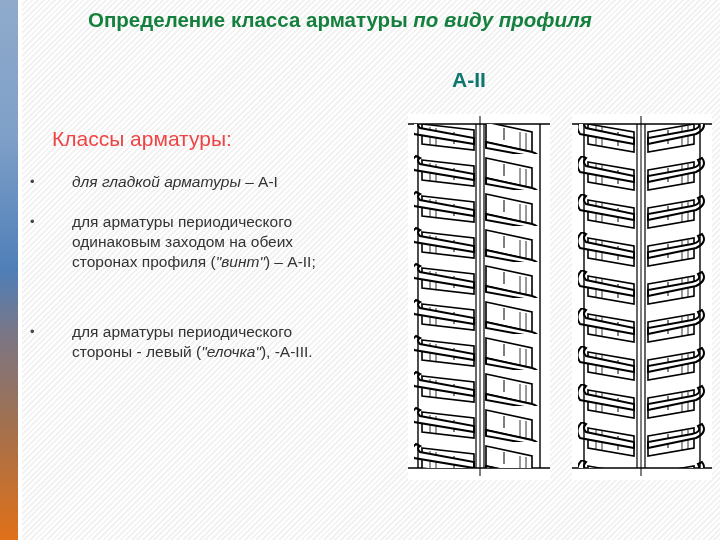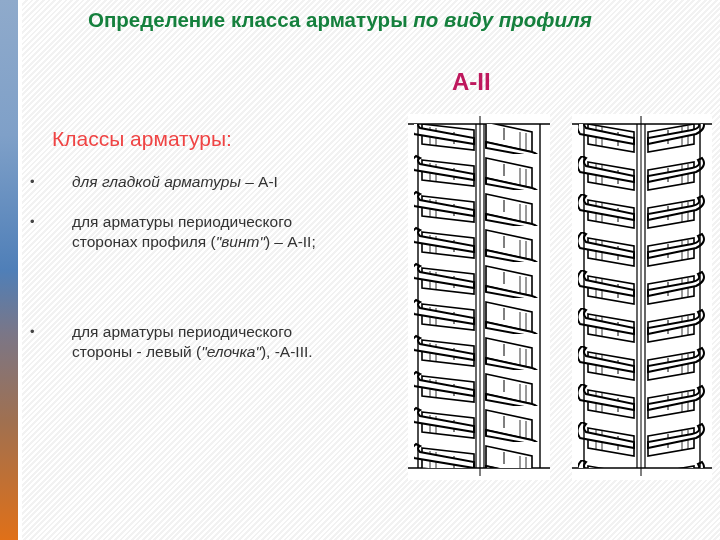--- a/index.html
+++ b/index.html
@@ -16,21 +16,21 @@
   }
   .side-bar-gap {
     position: absolute; left: 18px; top: 0; width: 4px; height: 540px; background: #ffffff;
   }
   .title {
     position: absolute; left: 88px; top: 8px; width: 620px;
     font-size: 20.5px; font-weight: bold; color: #15803d; white-space: nowrap;
   }
   .title .em { font-style: italic; }
   .col-label {
-    position: absolute; top: 68px; font-size: 24px; font-weight: bold; color: #be185d;
+    position: absolute; top: 68px; font-size: 21px; font-weight: bold; color: #0f766e;
   }
   .classes-heading {
     position: absolute; left: 52px; top: 127px; font-size: 21px; color: #ef4444;
   }
   .bullet {
     position: absolute; left: 30px; width: 370px; font-size: 15.5px; line-height: 20px; color: #333333;
   }
   .bullet .dot {
     position: absolute; left: 0; top: 0; width: 14px; font-size: 13px; color: #444;
   }
@@ -56,20 +56,21 @@
 
 <div class="bullet" style="top:172px;">
   <span class="dot">•</span>
   <span class="txt"><span class="it">для гладкой арматуры</span><span> – A-I</span></span>
 </div>
 
 <div class="bullet" style="top:212px;">
   <span class="dot">•</span>
   <span class="txt">
     <span style="display:block">для арматуры периодического</span>
+    <span style="display:block">одинаковым заходом на обеих</span>
     <span style="display:block"><span>сторонах профиля (</span><span class="it">"винт"</span><span>) – A-II;</span></span>
   </span>
 </div>
 
 <div class="bullet" style="top:322px;">
   <span class="dot">•</span>
   <span class="txt">
     <span style="display:block">для арматуры периодического</span>
     <span style="display:block"><span>стороны - левый (</span><span class="it">"елочка"</span><span>), -A-III.</span></span>
   </span>

